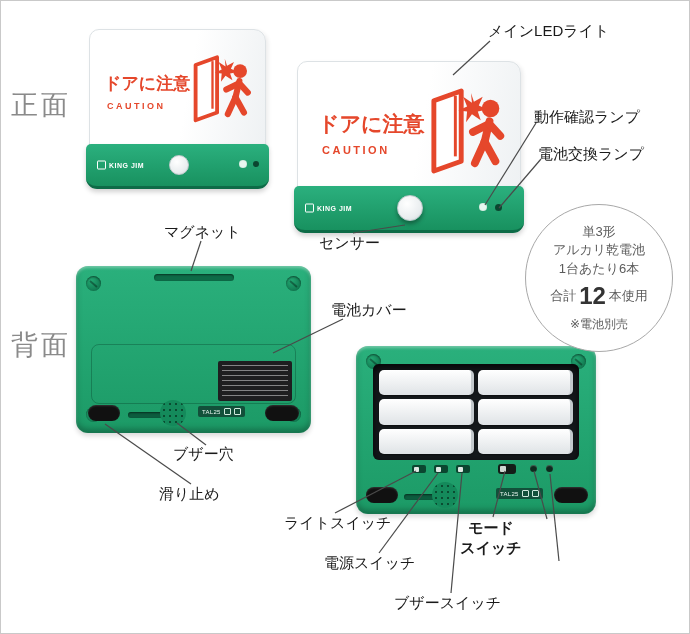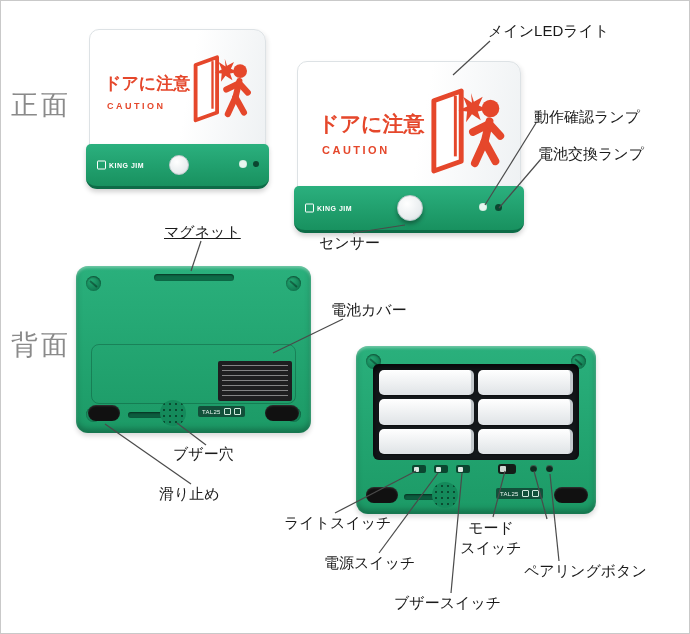--- a/index.html
+++ b/index.html
@@ -189,25 +189,35 @@
     <line x1="450" y1="592" x2="461" y2="472"></line>
     <line x1="492" y1="516" x2="504" y2="470"></line>
     <line x1="546" y1="518" x2="533" y2="470"></line>
     <line x1="558" y1="560" x2="549" y2="473"></line>
   </svg>
 
   <div class="callout" style="left:533px;top:107px;">動作確認ランプ</div>
   <div class="callout" style="left:487px;top:21px;">メインLEDライト</div>
   <div class="callout" style="left:537px;top:144px;">電池交換ランプ</div>
   <div class="callout" style="left:318px;top:233px;">センサー</div>
-  <div class="callout" style="left:163px;top:222px;text-decoration:underline;">マグネット</div>
+  <div class="callout" style="left:163px;top:222px;">マグネット</div>
   <div class="callout" style="left:330px;top:300px;">電池カバー</div>
   <div class="callout" style="left:172px;top:444px;">ブザー穴</div>
   <div class="callout" style="left:158px;top:484px;">滑り止め</div>
   <div class="callout" style="left:283px;top:513px;">ライトスイッチ</div>
   <div class="callout" style="left:323px;top:553px;">電源スイッチ</div>
   <div class="callout" style="left:393px;top:593px;text-align:right;">ブザースイッチ</div>
-  <div class="callout two-line" style="left:458px;top:517px;">モード
+  <div class="callout two-line" style="left:458px;top:517px;font-weight:bold;">モード
 スイッチ</div>
-  <div class="callout" style="left:523px;top:561px;">ペアリングボタン</div>
-
+
+  <div class="badge">
+    <div>単3形</div>
+    <div>アルカリ乾電池</div>
+    <div>1台あたり6本</div>
+    <div class="total">
+      <span>合計</span>
+      <b>12</b>
+      <span>本使用</span>
+    </div>
+    <div class="note">※電池別売</div>
+  </div>
 
 </div>
 
 </body></html>

